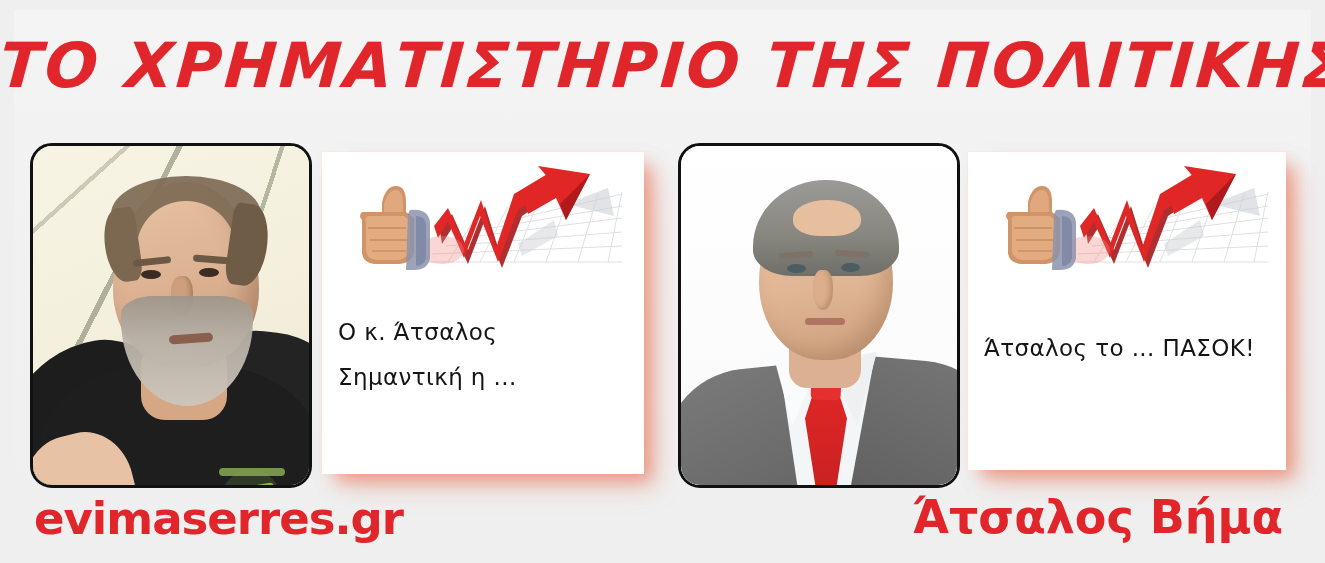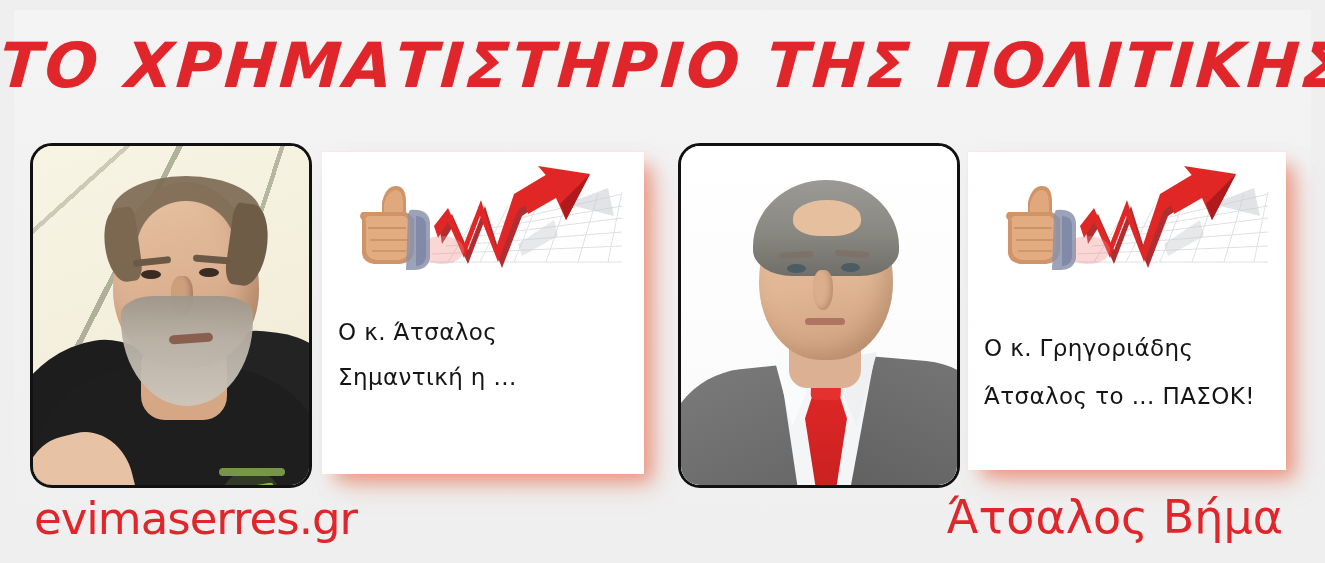--- a/index.html
+++ b/index.html
@@ -192,21 +192,21 @@
   }
   .quote-1 .lines{top:158px;font-size:23px;line-height:45px;}
   .quote-2 .lines{top:172px;font-size:23px;line-height:48px;}
   .quote .lines div{letter-spacing:.4px;}
 
   
   .wordmark{
     position:absolute;
     color:#e0262b;
     font-family:"DejaVu Sans",sans-serif;
-    font-weight:400;
+    font-weight:700;
     white-space:nowrap;
   }
   .wordmark-left{left:34px;top:492px;font-size:45px;letter-spacing:-1px;}
   .wordmark-right{right:42px;top:490px;font-size:46px;letter-spacing:0px;}
 </style>
 </head>
 <body>
 
 <div id="banner">
 
@@ -351,21 +351,20 @@
                  L54 102 Q44 100 44 92 Z" fill="#e3ab80"></path>
         <path d="M46 70 L84 70" stroke="#c08a60" stroke-width="2" fill="none" opacity=".7"></path>
         <path d="M48 82 L86 82" stroke="#c08a60" stroke-width="2" fill="none" opacity=".7"></path>
         <path d="M50 93 L84 93" stroke="#c08a60" stroke-width="2" fill="none" opacity=".6"></path>
         <path d="M88 52 Q106 50 108 64 L108 100 Q106 112 92 112 L84 112 L86 56 Z" fill="#8b93ad" opacity=".85"></path>
         <path d="M94 58 Q104 58 104 68 L104 100 Q102 108 94 108 Z" fill="#7b85a3" opacity=".8"></path>
       </g>
     </svg>
 
     <div class="lines">
-      <div>Ο κ. Γρηγοριάδης</div>
       <div>Άτσαλος το ... ΠΑΣΟΚ!</div>
     </div>
   </div>
 
   <div class="wordmark wordmark-left">evimaserres.gr</div>
 
   <div class="wordmark wordmark-right">Άτσαλος Βήμα</div>
 
 </div>
 

